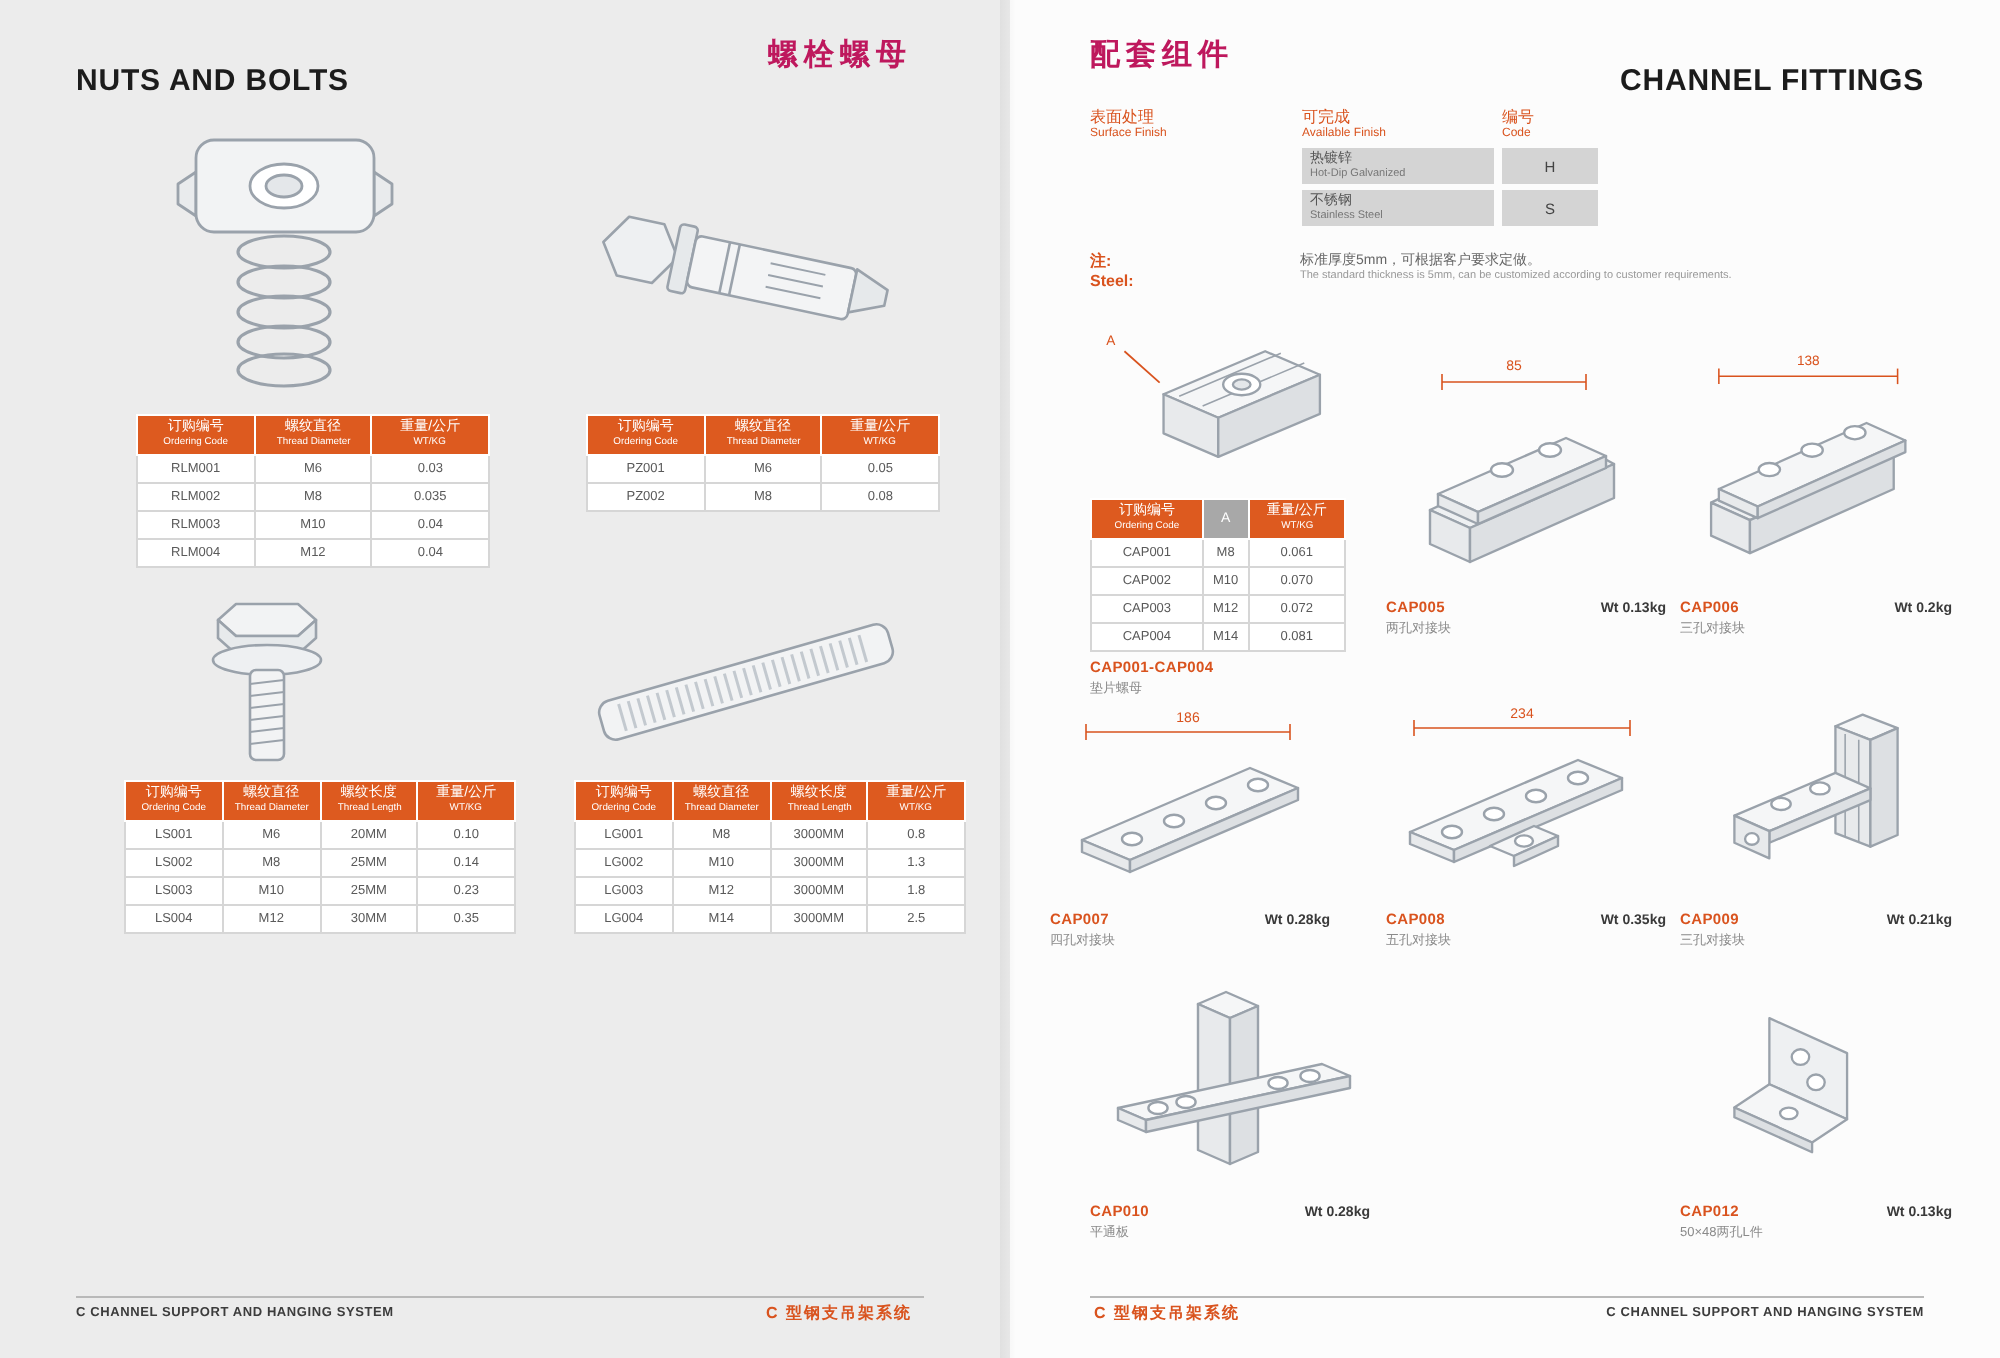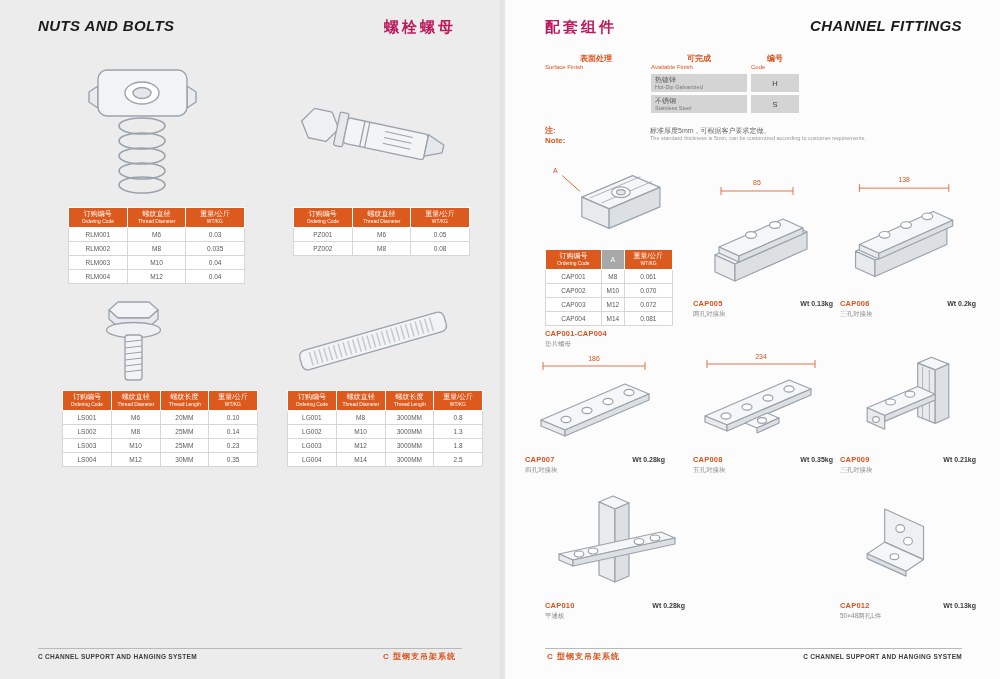--- a/index.html
+++ b/index.html
@@ -2,38 +2,38 @@
 <html><head>
 <meta charset="utf-8">
 <style>
   html,body{margin:0;padding:0;width:1000px;height:679px;overflow:hidden;
     font-family:"Liberation Sans","DejaVu Sans",sans-serif;background:#fff;}
   .spread{position:absolute;inset:0;}
   .bg-left{position:absolute;left:0;top:0;width:505px;height:679px;background:#ececec;}
   .bg-right{position:absolute;left:505px;top:0;width:495px;height:679px;background:#fcfcfc;}
   .gutter{position:absolute;left:500px;top:0;width:8px;height:679px;
     background:linear-gradient(90deg,rgba(0,0,0,.05),rgba(0,0,0,0));}
-  .hdr-title{position:absolute;top:17px;font-size:15px;font-weight:bold;font-style:italic;
+  .hdr-title{position:absolute;top:32px;font-size:15px;font-weight:bold;
     color:#1c1c1c;letter-spacing:.4px;}
   .hdr-cn{position:absolute;top:18px;font-size:15px;font-weight:bold;color:#be185d;letter-spacing:3px;}
   .fig{position:absolute;}
   .fig svg{display:block;width:100%;height:100%;}
   
   table.spec{position:absolute;border-collapse:collapse;table-layout:fixed;}
   .spec th{background:#dd5a1f;color:#fff;font-weight:normal;padding:2px 1px;border:1px solid #fff;vertical-align:middle;}
   .spec .hcn{font-size:7px;line-height:8px;white-space:nowrap;}
   .spec .hen{font-size:6px;line-height:7px;transform:scale(.82);transform-origin:center;white-space:nowrap;}
   .spec td{background:#fff;border:1px solid #d6d6d6;font-size:6.5px;color:#5a5a5a;
     text-align:center;padding:2px 0;height:9px;}
   table.cap{position:static;width:128px;margin-top:3px;}
   .cap thead th:nth-child(2){background:#a8a8a8;}
   
   .finish{position:absolute;left:545px;top:54px;display:grid;
     grid-template-columns:102px 96px 48px;column-gap:4px;row-gap:3px;}
-  .fh .fh-cn{font-size:8px;font-weight:bold;color:#d9531e;line-height:10px;text-align:center;}
+  .fh .fh-cn{font-size:8px;font-weight:normal;color:#d9531e;line-height:10px;}
   .fh .fh-en{font-size:6px;color:#d9531e;line-height:7px;}
   .fcell{background:#d4d4d4;padding:2px 4px;}
   .fcell .fc-cn{font-size:7px;color:#555;line-height:8px;}
   .fcell .fc-en{font-size:5.5px;color:#777;line-height:6px;}
   .fcode{background:#d4d4d4;font-size:7.5px;color:#444;display:flex;align-items:center;justify-content:center;}
   .note{position:absolute;left:545px;top:126px;display:flex;}
   .note-label{width:105px;}
   .note-label div{font-size:8px;font-weight:bold;color:#d9531e;line-height:10px;}
   .note-text .nt-cn{font-size:7px;color:#666;line-height:9px;}
   .note-text .nt-en{font-size:5.5px;color:#999;line-height:7px;}
@@ -320,21 +320,21 @@
     <div class="fcell">
       <div class="fc-cn">不锈钢</div>
       <div class="fc-en">Stainless Steel</div>
     </div>
     <div class="fcode">S</div>
   </div>
 
   <div class="note">
     <div class="note-label">
       <div>注:</div>
-      <div>Note:</div>
+      <div>Steel:</div>
     </div>
     <div class="note-text">
       <div class="nt-cn">标准厚度5mm，可根据客户要求定做。</div>
       <div class="nt-en">The standard thickness is 5mm, can be customized according to customer requirements.</div>
     </div>
   </div>
 
   <div class="cell" style="left:545px;top:160px">
     <div class="draw h86">
       <svg viewBox="0 0 140 88">

